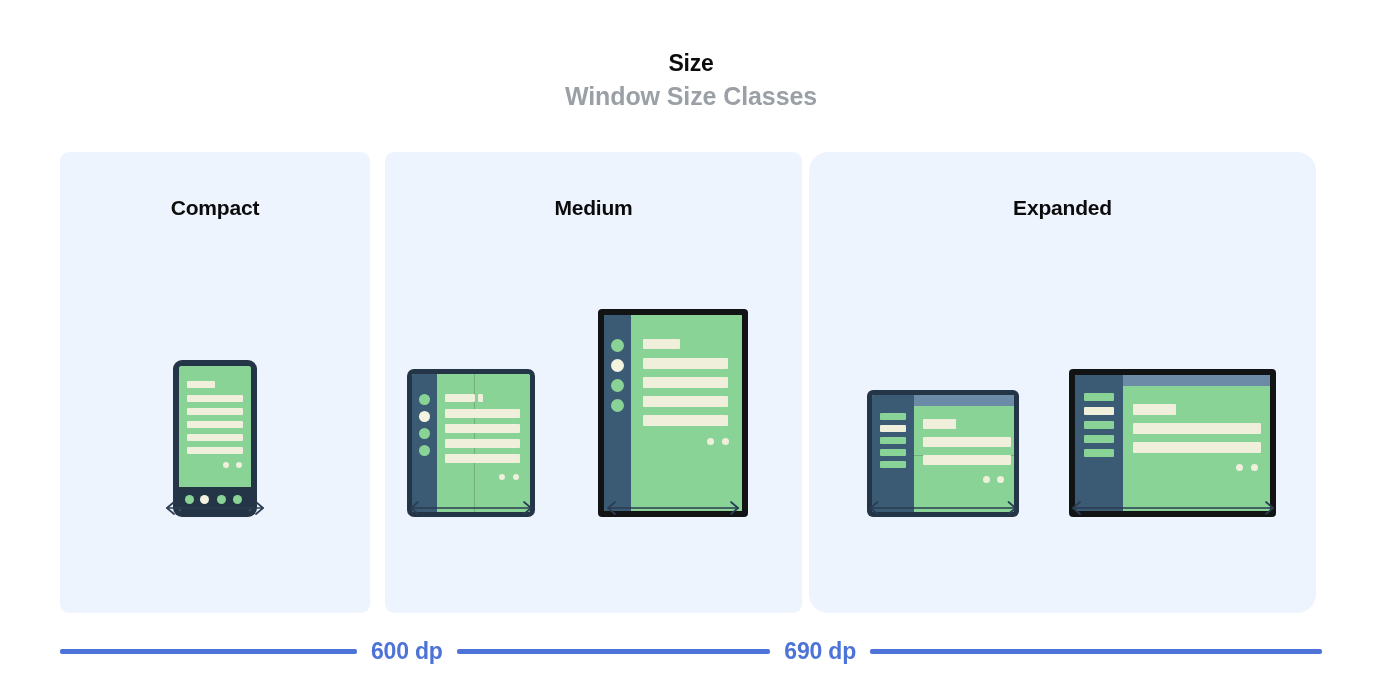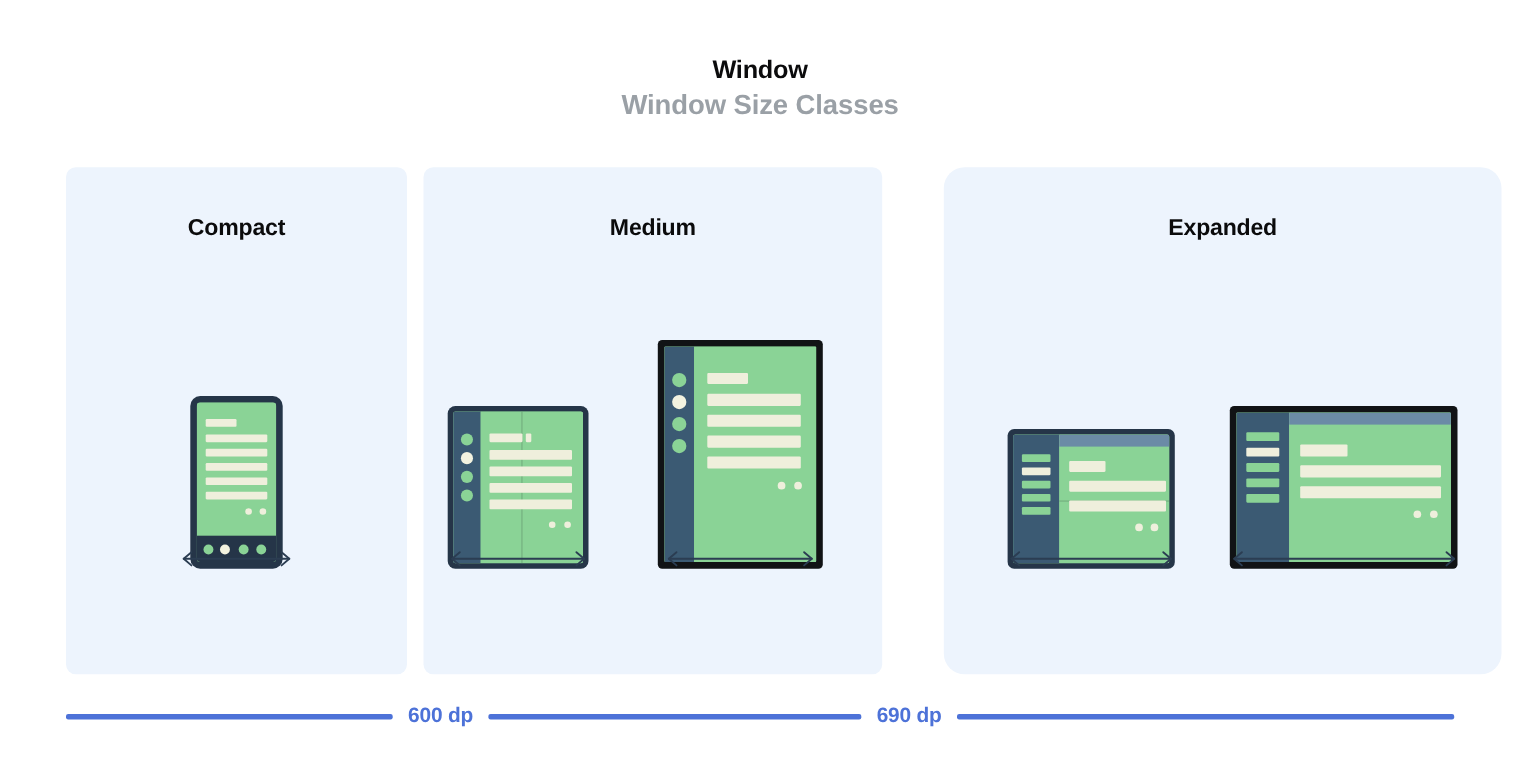--- a/index.html
+++ b/index.html
@@ -24,21 +24,21 @@
   }
 
   
   .panels{position:absolute;left:60px;top:152px;width:1262px;height:461px;}
   .panel{
     position:absolute;top:0;height:461px;
     background:#edf4fd;border-radius:9px;
   }
   .panel-compact{left:0;width:310px;}
   .panel-medium{left:325px;width:417px;}
-  .panel-expanded{left:798px;width:507px;border-radius:19px;}
+  .panel-expanded{left:749px;width:507px;border-radius:19px;}
 
   .panel-title{
     position:absolute;left:0;right:0;top:44px;text-align:center;
     font-size:21px;font-weight:bold;color:#0b0b0c;letter-spacing:-0.2px;
   }
 
   .devices{
     position:absolute;left:0;right:0;bottom:0;top:90px;
   }
 
@@ -68,31 +68,31 @@
   .dot-sel{background:#f3f3e0;}
   .fab-dot{position:absolute;border-radius:50%;background:#efefdc;}
   .hinge{position:absolute;background:#5e8f6b;opacity:.55;}
   .navbar{position:absolute;left:0;bottom:0;width:100%;background:#253548;}
 
   
   .ruler{position:absolute;left:60px;top:634px;width:1262px;height:34px;
          display:flex;align-items:center;}
   .rule-line{height:5px;background:#4d72d8;border-radius:2px;}
   .rule-label{
-    font-size:19px;font-weight:bold;color:#4d72d8;letter-spacing:-0.2px;
+    font-size:23px;font-weight:bold;color:#4d72d8;letter-spacing:-0.2px;
     padding:0 14px;white-space:nowrap;
   }
 </style>
 </head>
 <body>
 
 <div class="page">
 
   <div class="header">
-    <div class="title">Window</div>
+    <div class="title">Size</div>
     <div class="subtitle">Window Size Classes</div>
   </div>
 
   <div class="panels">
 
     <div class="panel panel-compact">
       <div class="panel-title">Compact</div>
       <div class="devices">
 
         <div class="slot" style="left:50%;transform:translateX(-50%);">

